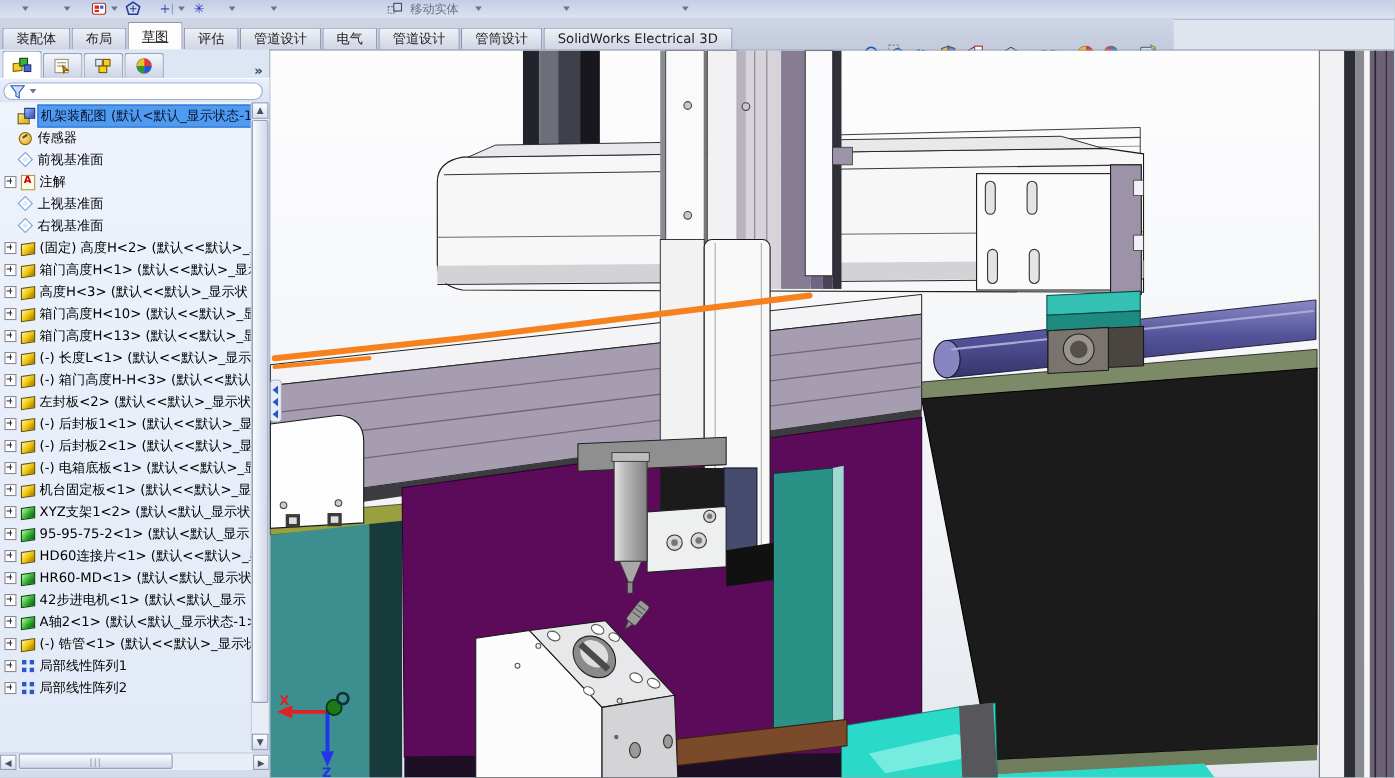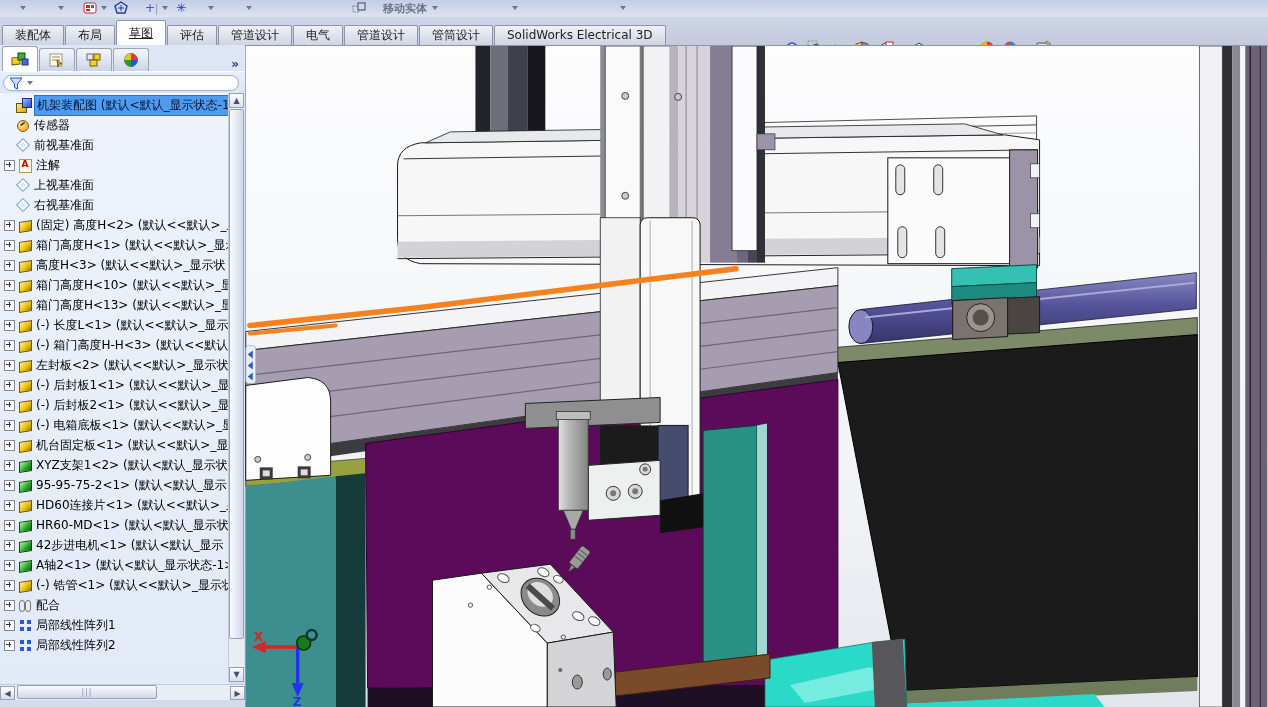--- a/index.html
+++ b/index.html
@@ -2,23 +2,23 @@
 <html style="--selection_blue: #4f9bf0; --teal_base: #3d8f8f; --teal_leg: #2a9186; --cyan_table: #2bd9c9; --purple_panel: #5c0b5a; --black_panel: #1b1b1b; --lavender_beam: #a79db1; --mauve_extrusion: #867d95; --orange_cable: #f5821f; --blue_rail: #55549b; --olive_strip: #7d8a68; --olive_yellow: #99a03e; --brown_beam: #7b4a2a; --white_machine: #f8f8f9; --triad_x_red: #dd2222; --triad_z_blue: #2233ee; --triad_y_green: #1a7a1a;"><head>
 <meta charset="utf-8">
 <style>
   html,body{margin:0;padding:0;background:#9aa3b5;font-family:"DejaVu Sans","Liberation Sans",sans-serif;}
   #app{position:relative;width:1268px;height:707px;overflow:hidden;background:#dfe4ee;}
   
   #topbar{position:absolute;left:0;top:0;width:1268px;height:17px;
     background:linear-gradient(#c3cde6,#dde3f2);border-bottom:1px solid #aab3c9;}
   .tb-item{position:absolute;top:1px;height:14px;display:flex;align-items:center;color:#4a5570;font-size:10px;}
   .dd{width:0;height:0;border-left:3px solid transparent;border-right:3px solid transparent;border-top:4px solid #6a7390;}
-  .tb-label{color:#6b7386;font-size:11px;margin-left:17px;white-space:nowrap;font-weight:bold;}
-  
-  #tabrow{position:absolute;left:0;top:17px;width:1268px;height:28px;background:linear-gradient(#cfd6e6,#c2cadd);}
+  .tb-label{color:#6b7386;font-size:11px;margin-left:7px;white-space:nowrap;}
+  
+  #tabrow{position:absolute;left:0;top:17px;width:1067px;height:28px;background:linear-gradient(#cfd6e6,#c2cadd);}
   #tabs{position:absolute;left:2px;bottom:0;display:flex;align-items:flex-end;height:28px;}
   .ctab{height:19px;line-height:19px;padding:0 12px;font-size:12px;color:#222;
     background:linear-gradient(#eef1f7,#cfd5e3);border:1px solid #8b94ab;border-bottom:none;
     border-radius:2px 2px 0 0;margin-right:1px;white-space:nowrap;}
   .ctab.active{height:24px;line-height:24px;background:#fdfdfd;position:relative;z-index:2;text-decoration:underline;}
   
   #hud{position:absolute;left:783px;top:20px;height:24px;display:flex;align-items:center;gap:3px;}
   .hud-ic{width:20px;height:20px;display:flex;align-items:center;justify-content:center;}
   .hud-dd{width:0;height:0;border-left:3px solid transparent;border-right:3px solid transparent;border-top:4px solid #55607c;margin:0 1px;}
   
@@ -381,25 +381,20 @@
         </div>
         <div class="t-row">
           <span class="t-exp"></span>
           <span class="t-icon icon-partg"></span>
           <span class="t-label">A轴2&lt;1&gt; (默认&lt;默认_显示状态-1&gt;</span>
         </div>
         <div class="t-row">
           <span class="t-exp"></span>
           <span class="t-icon icon-part"></span>
           <span class="t-label">(-) 锆管&lt;1&gt; (默认&lt;&lt;默认&gt;_显示状</span>
-        </div>
-        <div class="t-row">
-          <span class="t-exp"></span>
-          <span class="t-icon icon-mates"></span>
-          <span class="t-label">配合</span>
         </div>
         <div class="t-row">
           <span class="t-exp"></span>
           <span class="t-icon icon-pattern"></span>
           <span class="t-label">局部线性阵列1</span>
         </div>
         <div class="t-row">
           <span class="t-exp"></span>
           <span class="t-icon icon-pattern"></span>
           <span class="t-label">局部线性阵列2</span>

